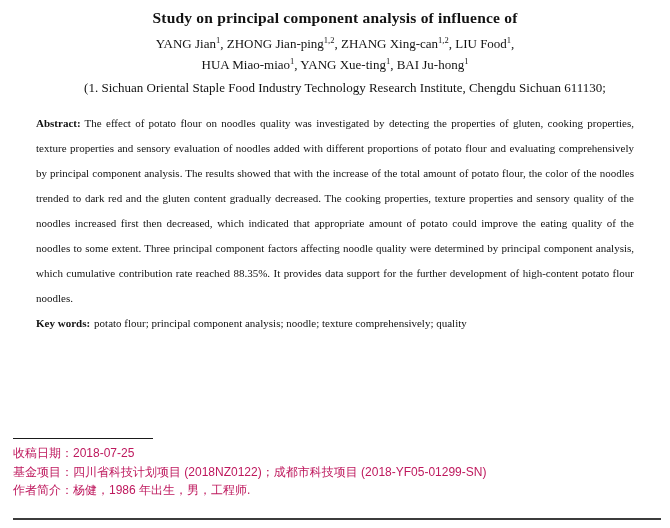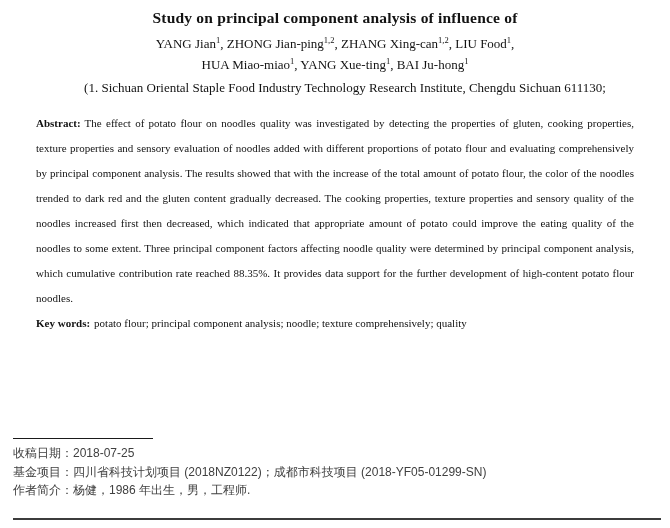--- a/index.html
+++ b/index.html
@@ -44,21 +44,21 @@
     text-align: justify;
   }
   .body-text .para b { margin-right: 4px; }
   .footer {
     position: absolute;
     left: 13px;
     top: 438px;
     width: 648px;
     font-family: "Liberation Sans", sans-serif;
     font-size: 12px;
-    color: #404040;
+    color: #be185d;
   }
   .short-rule {
     width: 140px;
     height: 0;
     border-top: 1.5px solid #1a1a1a;
     margin-bottom: 5px;
   }
   .fn-row { line-height: 18.5px; white-space: nowrap; }
   .bottom-rule {
     position: absolute;

